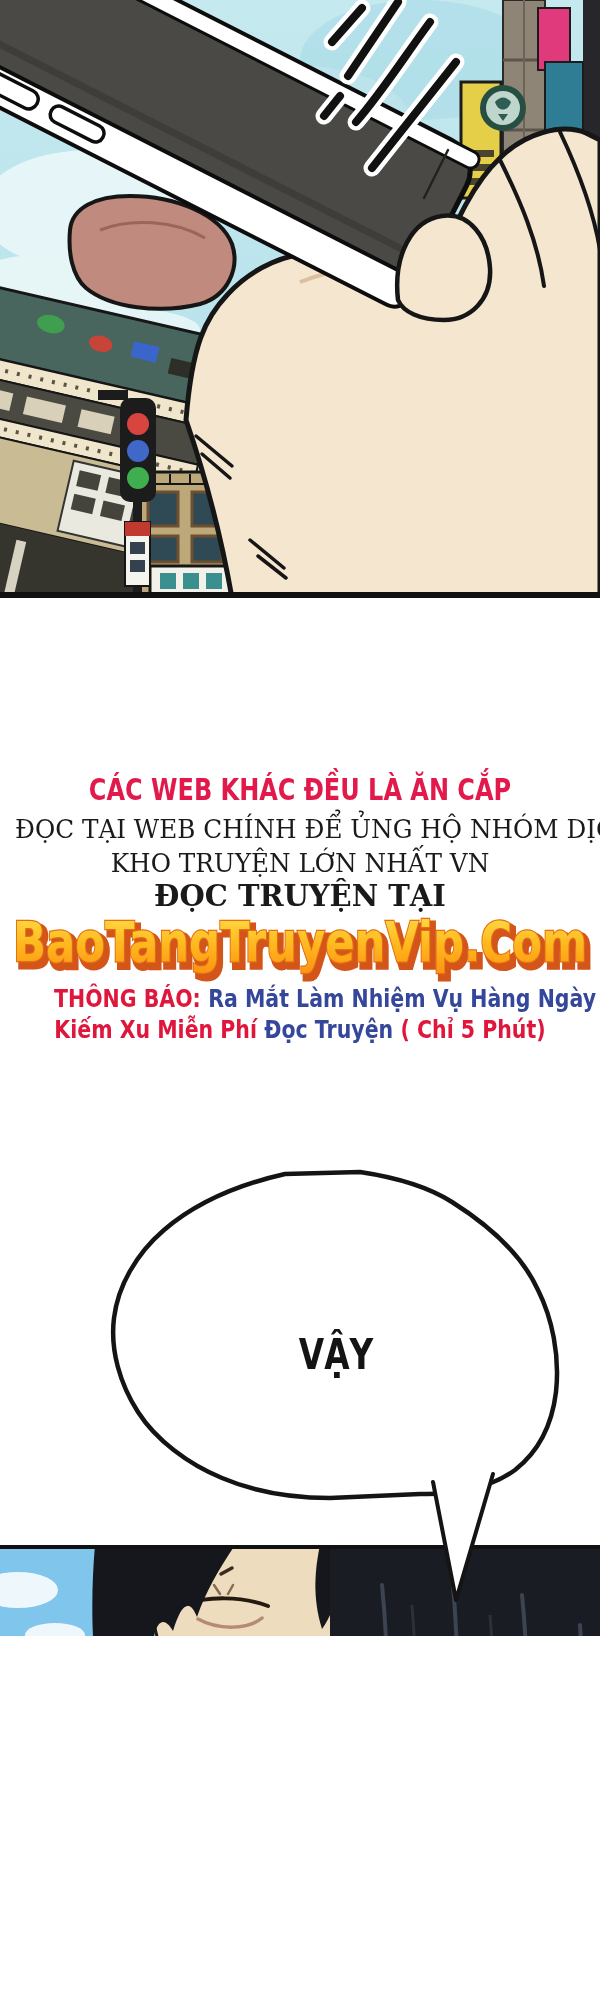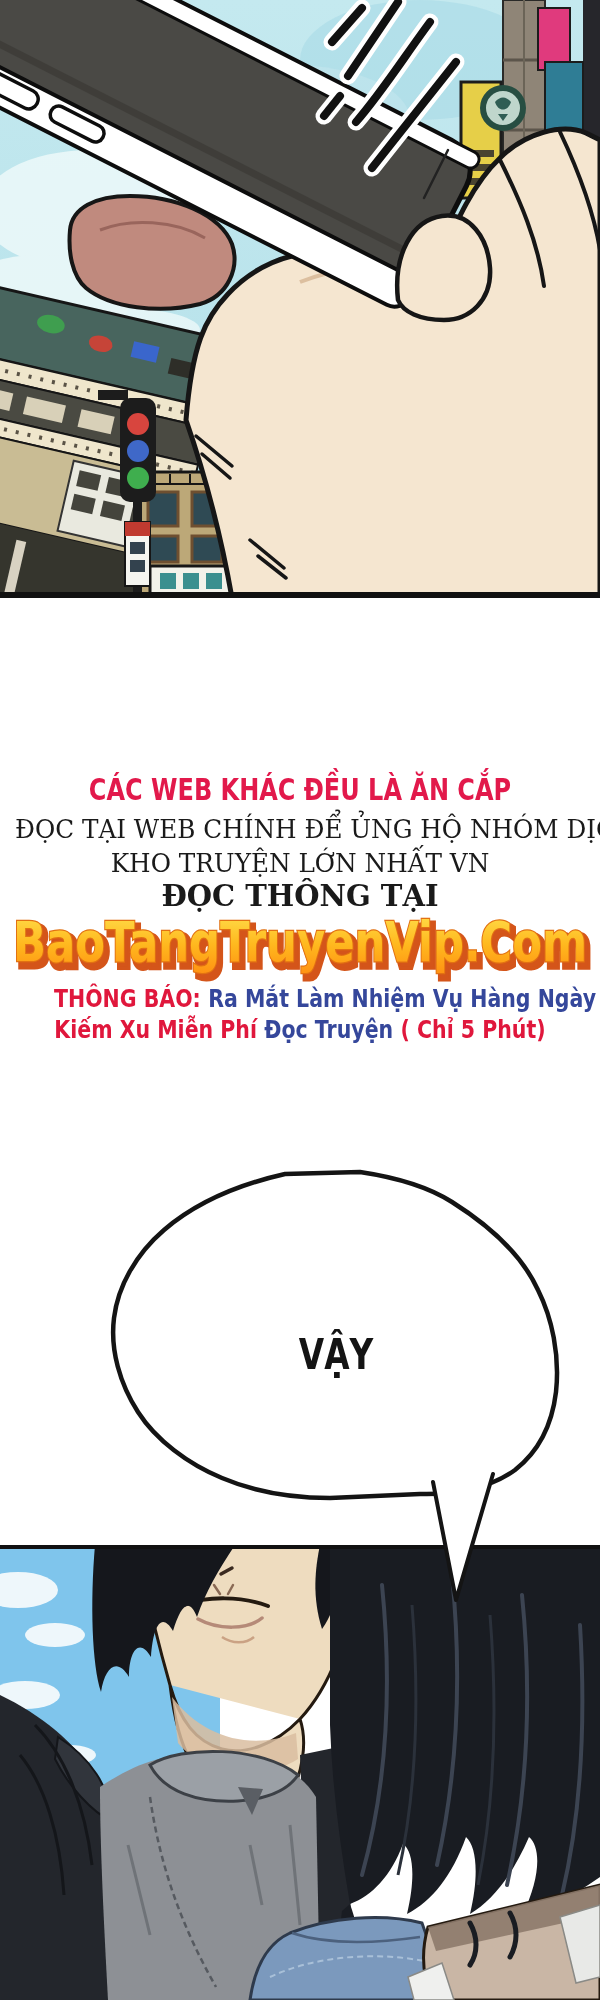--- a/index.html
+++ b/index.html
@@ -1,16 +1,16 @@
 <!DOCTYPE html>
 <html><head>
 <meta charset="utf-8">
 <style>
   html,body{margin:0;padding:0;background:#ffffff;}
-  .page{position:relative;width:600px;height:2000px;background:#ffffff;overflow:hidden;
+  .page{position:relative;width:600px;height:1636px;background:#ffffff;overflow:hidden;
         font-family:"DejaVu Sans",sans-serif;}
   .abs{position:absolute;}
   svg{display:block;}
 
   
   .adline{position:absolute;left:0;width:600px;text-align:center;white-space:nowrap;}
   .warn-red{top:772px;font-size:30px;font-weight:bold;color:#e2194b;
             transform:scaleX(.80);letter-spacing:0px;}
   .serif1{top:814px;font-family:"DejaVu Serif",serif;font-size:26px;color:#1a1a1a;transform:scaleX(.95);}
   .serif2{top:848px;font-family:"DejaVu Serif",serif;font-size:26px;color:#1a1a1a;transform:scaleX(.95);}
@@ -178,21 +178,21 @@
       </g>
       <path d="M 448,150 L 424,198" stroke="#222" stroke-width="2.5"></path>
     </g>
 
     <rect x="0" y="592" width="600" height="6" fill="#111111"></rect>
   </svg>
 
   <div class="adline warn-red">CÁC WEB KHÁC ĐỀU LÀ ĂN CẮP</div>
   <div class="adline serif1">ĐỌC TẠI WEB CHÍNH ĐỂ ỦNG HỘ NHÓM DỊCH</div>
   <div class="adline serif2">KHO TRUYỆN LỚN NHẤT VN</div>
-  <div class="adline serif3">ĐỌC THÔNG TẠI</div>
+  <div class="adline serif3">ĐỌC TRUYỆN TẠI</div>
 
   <svg class="abs" style="left:0;top:902px" width="600" height="86" viewBox="0 0 600 86">
     <defs>
       <linearGradient id="lg" x1="0" y1="0" x2="0" y2="1">
         <stop offset="0" stop-color="#ffe14e"></stop>
           <stop offset=".55" stop-color="#ffb81e"></stop>
           <stop offset="1" stop-color="#ff9212"></stop>
       </linearGradient>
     </defs>
     <text x="304" y="64" text-anchor="middle" font-family="DejaVu Sans, sans-serif" font-weight="bold" font-size="56" textLength="574" lengthAdjust="spacingAndGlyphs" fill="#d4551a" stroke="#d4551a" stroke-width="7" paint-order="stroke">BaoTangTruyenVip.Com</text>

